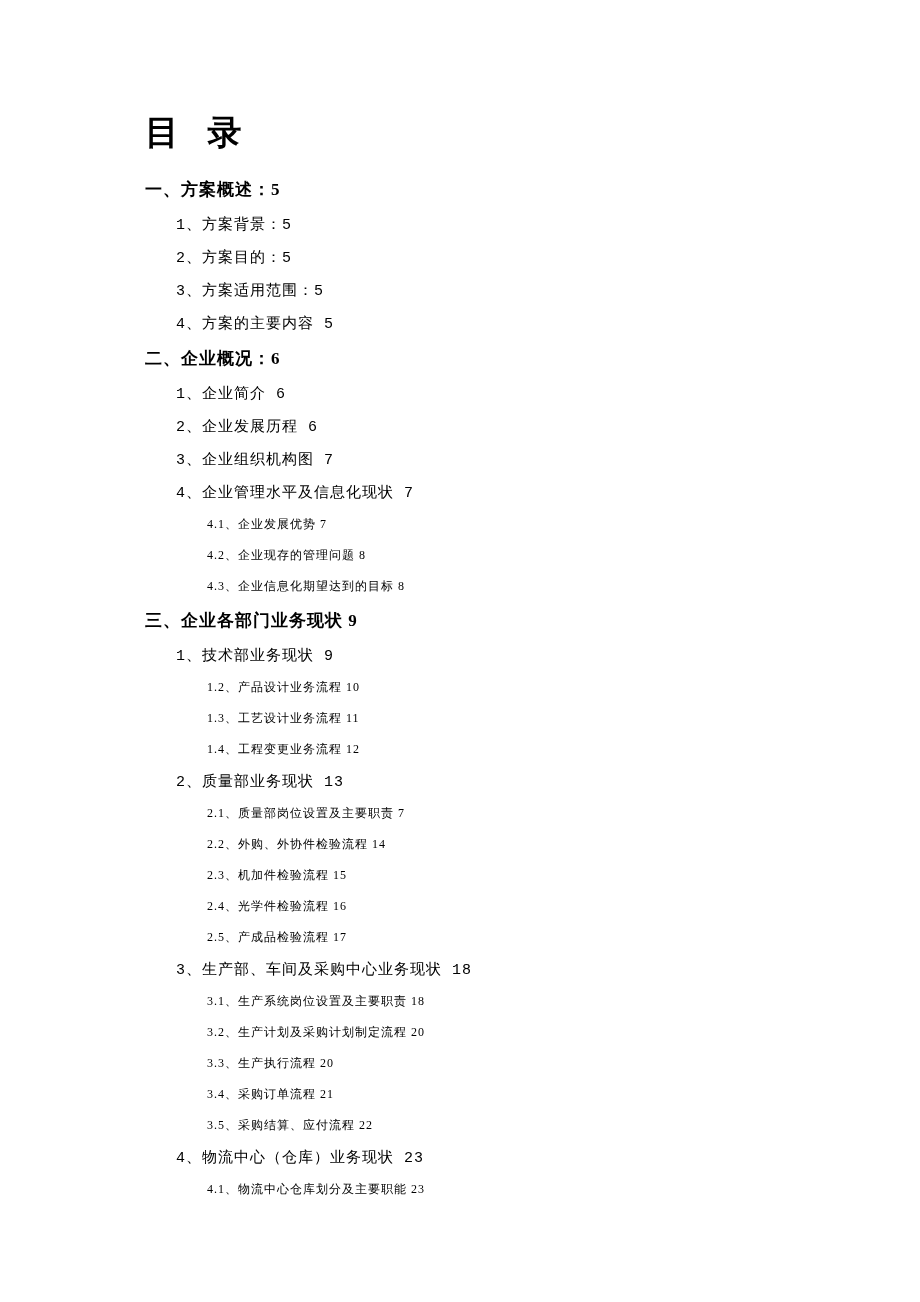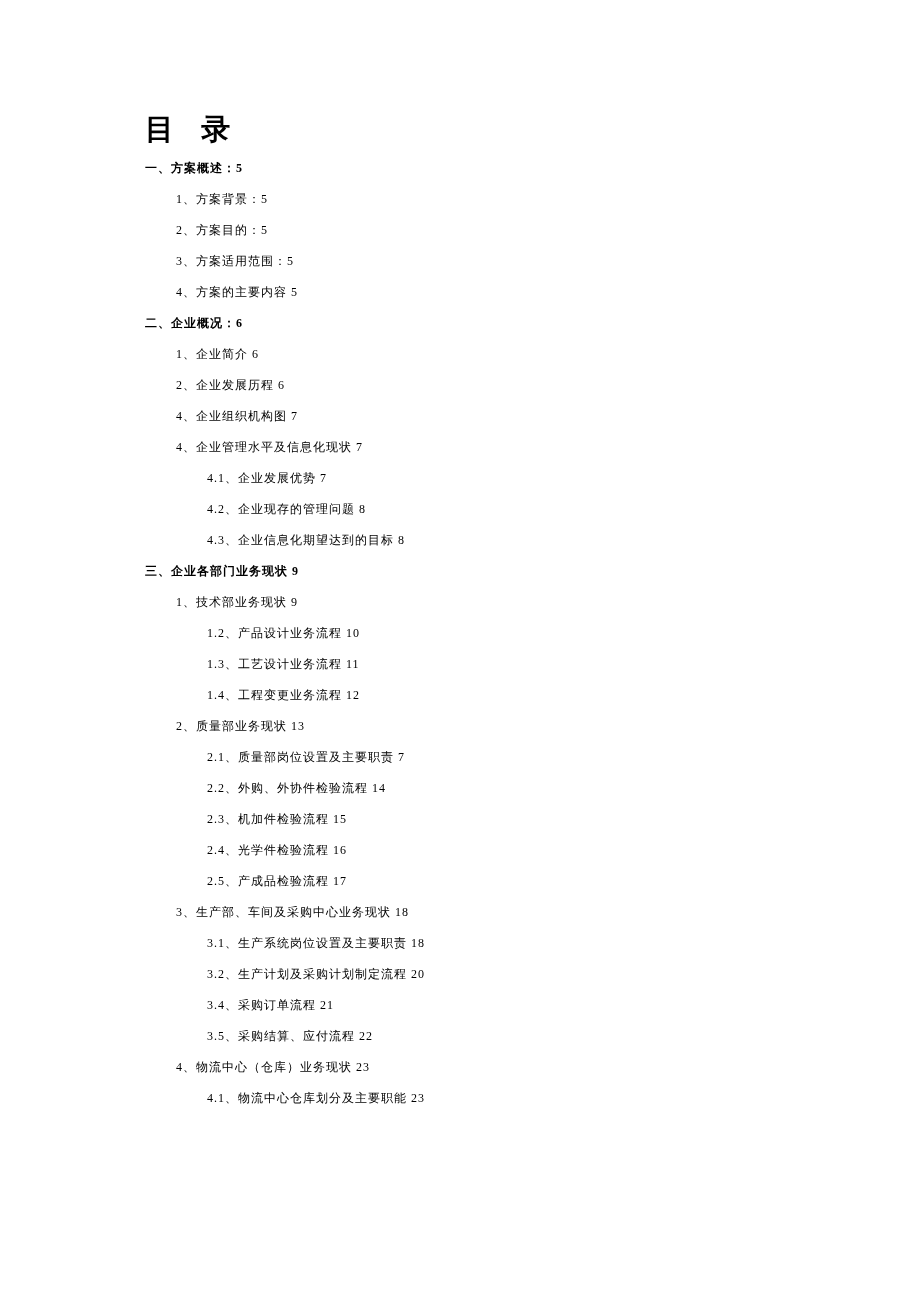--- a/index.html
+++ b/index.html
@@ -9,36 +9,37 @@
     font-family: "SimSun", "宋体", serif;
     color: #000;
     width: 920px;
     height: 1302px;
     position: relative;
   }
   .page {
     padding: 110px 100px 60px 145px;
   }
   .title {
-    font-size: 29px;
+    font-size: 34px;
     font-weight: bold;
     letter-spacing: 10px;
-    margin-bottom: 10px;
+    margin-bottom: 22px;
   }
   .lvl1 {
-    font-size: 12px;
+    font-size: 17px;
     font-weight: bold;
     margin: 0 0 14px 0;
     letter-spacing: 1px;
   }
   .lvl2 {
-    font-size: 12px;
+    font-size: 15px;
     margin: 0 0 14px 0;
     padding-left: 31px;
     letter-spacing: 1px;
+    font-family: Liberation Mono, monospace;
   }
   .lvl3 {
     font-size: 12px;
     margin: 0 0 14px 0;
     padding-left: 62px;
     letter-spacing: 1px;
   }
 </style>
 </head>
 <body>
@@ -47,37 +48,38 @@
   <div class="title">目 录</div>
   <div id="toc-container">
       <div class="lvl1">一、方案概述：5</div>
       <div class="lvl2">1、方案背景：5</div>
       <div class="lvl2">2、方案目的：5</div>
       <div class="lvl2">3、方案适用范围：5</div>
       <div class="lvl2">4、方案的主要内容 5</div>
       <div class="lvl1">二、企业概况：6</div>
       <div class="lvl2">1、企业简介 6</div>
       <div class="lvl2">2、企业发展历程 6</div>
-      <div class="lvl2">4、企业组织机构图 7</div>
+      <div class="lvl2">3、企业组织机构图 7</div>
       <div class="lvl2">4、企业管理水平及信息化现状 7</div>
       <div class="lvl3">4.1、企业发展优势 7</div>
       <div class="lvl3">4.2、企业现存的管理问题 8</div>
       <div class="lvl3">4.3、企业信息化期望达到的目标 8</div>
       <div class="lvl1">三、企业各部门业务现状 9</div>
       <div class="lvl2">1、技术部业务现状 9</div>
       <div class="lvl3">1.2、产品设计业务流程 10</div>
       <div class="lvl3">1.3、工艺设计业务流程 11</div>
       <div class="lvl3">1.4、工程变更业务流程 12</div>
       <div class="lvl2">2、质量部业务现状 13</div>
       <div class="lvl3">2.1、质量部岗位设置及主要职责 7</div>
       <div class="lvl3">2.2、外购、外协件检验流程 14</div>
       <div class="lvl3">2.3、机加件检验流程 15</div>
       <div class="lvl3">2.4、光学件检验流程 16</div>
       <div class="lvl3">2.5、产成品检验流程 17</div>
       <div class="lvl2">3、生产部、车间及采购中心业务现状 18</div>
       <div class="lvl3">3.1、生产系统岗位设置及主要职责 18</div>
       <div class="lvl3">3.2、生产计划及采购计划制定流程 20</div>
+      <div class="lvl3">3.3、生产执行流程 20</div>
       <div class="lvl3">3.4、采购订单流程 21</div>
       <div class="lvl3">3.5、采购结算、应付流程 22</div>
       <div class="lvl2">4、物流中心（仓库）业务现状 23</div>
       <div class="lvl3">4.1、物流中心仓库划分及主要职能 23</div>
     </div>
 </div>
 
 </body></html>

